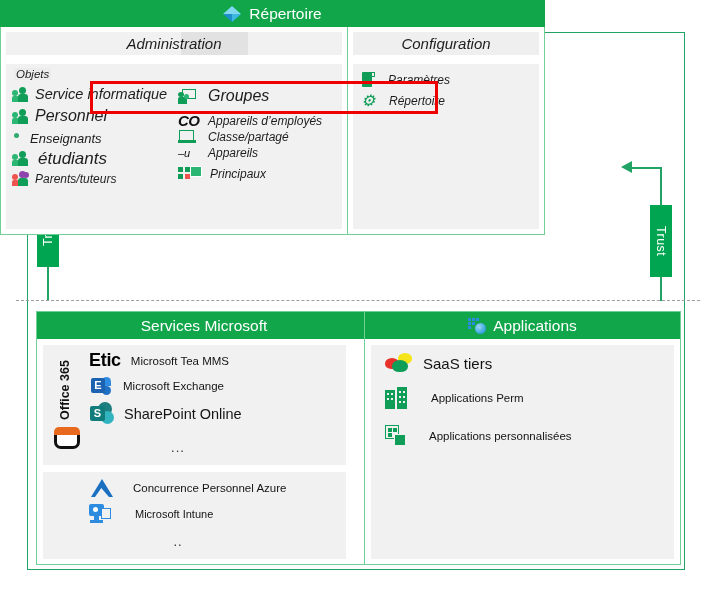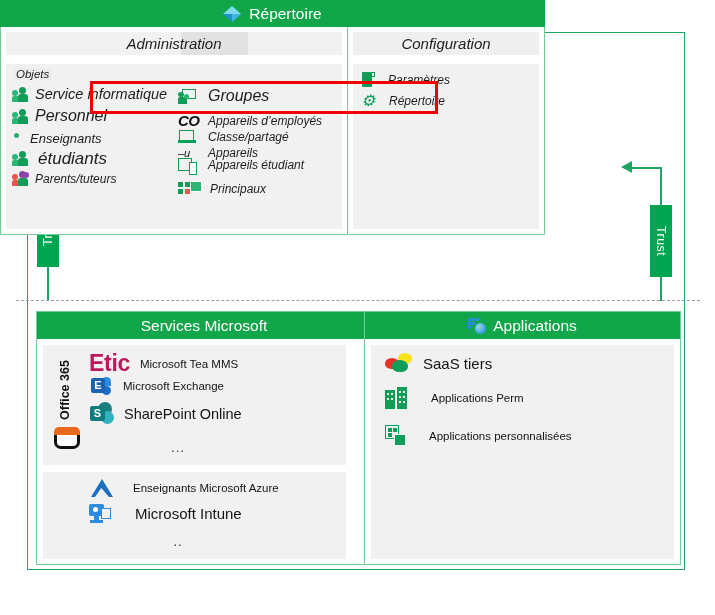--- a/index.html
+++ b/index.html
@@ -154,21 +154,21 @@
     transform:rotate(-90deg);font-size:12.5px;font-weight:bold;color:#111;white-space:nowrap;
   }
   #o365-logo{position:absolute;left:5px;top:78px;width:26px;height:22px;}
   #o365-logo .o-top{position:absolute;left:0;top:0;width:26px;height:9px;background:#e8691e;border-radius:5px 5px 0 0;}
   #o365-logo .o-bot{position:absolute;left:0;top:8px;width:26px;height:14px;border:3px solid #111;border-top:none;box-sizing:border-box;border-radius:0 0 7px 7px;background:#fff;}
 
   .srow{position:absolute;display:flex;align-items:center;gap:10px;}
   .srow .lbl{color:#141414;white-space:nowrap;}
 
   
-  .teams-word{font-size:23px;font-weight:bold;color:#be185d;letter-spacing:-.3px;}
+  .teams-word{font-size:18px;font-weight:bold;color:#000000;letter-spacing:-.3px;}
   
   .ico-exchange{width:22px;height:22px;}
   .ico-exchange .ex-sq{position:absolute;left:0;top:3px;width:14px;height:15px;background:#1b63b0;border-radius:2px;
     color:#fff;font-size:11px;font-weight:bold;text-align:center;line-height:15px;}
   .ico-exchange .ex-b1{position:absolute;left:11px;top:2px;width:9px;height:9px;border-radius:50% 50% 0 50%;background:#2d8ce0;}
   .ico-exchange .ex-b2{position:absolute;left:11px;top:11px;width:9px;height:9px;border-radius:0 50% 50% 50%;background:#1f6fc4;}
   
   .ico-sharepoint{width:24px;height:24px;}
   .ico-sharepoint .sp-c1{position:absolute;left:8px;top:0px;width:14px;height:14px;border-radius:50%;background:#1d7f7f;}
   .ico-sharepoint .sp-c2{position:absolute;left:11px;top:9px;width:13px;height:13px;border-radius:50%;background:#31b4c0;}
@@ -333,27 +333,20 @@
             <div class="obj-row" style="margin-top:0px">
               <span class="ico ico-laptop">
                   <span class="l-screen"></span>
                   <span class="l-base"></span>
                 </span>
               <span class="lbl" style="font-size:12px;margin-left:4px">Classe/partagé</span>
             </div>
             <div class="obj-row" style="margin-top:1px">
               <span class="ico ico-u">–u</span>
               <span class="lbl" style="font-size:12px;margin-left:2px">Appareils</span>
-            </div>
-            <div class="obj-row" style="margin-top:-4px">
-              <span class="ico ico-devices">
-                  <span class="d-mon"></span>
-                  <span class="d-phone"></span>
-                </span>
-              <span class="lbl" style="font-size:12px;margin-left:4px;align-self:flex-start">Appareils étudiant</span>
             </div>
             <div class="obj-row" style="margin-top:6px">
               <span class="ico ico-principals">
                   <span class="pr-grid"></span>
                   <span class="pr-badge"></span>
                 </span>
               <span class="lbl" style="font-size:12px;margin-left:4px;align-self:flex-end">Principaux</span>
             </div>
           </div>
         </div>
@@ -417,31 +410,31 @@
       </div>
       <div class="ellipsis" style="left:95px;top:95px;width:80px">...</div>
     </div>
 
     <div id="azure-block">
       <div class="srow" style="left:48px;top:7px">
         <span class="ico ico-azure">
             <span class="az-a"></span>
             <span class="az-cut"></span>
           </span>
-        <span class="lbl" style="font-size:11.5px;margin-left:10px">Enseignants Microsoft Azure</span>
+        <span class="lbl" style="font-size:11.5px;margin-left:10px">Concurrence Personnel Azure</span>
       </div>
       <div class="srow" style="left:46px;top:32px">
         <span class="ico ico-intune">
             <span class="in-mon"></span>
             <span class="in-dot"></span>
             <span class="in-stand"></span>
             <span class="in-base"></span>
             <span class="in-box"></span>
           </span>
-        <span class="lbl" style="font-size:15px;margin-left:14px">Microsoft Intune</span>
+        <span class="lbl" style="font-size:11px;margin-left:14px">Microsoft Intune</span>
       </div>
       <div class="ellipsis" style="left:95px;top:62px;width:80px">..</div>
     </div>
   </div>
 
   <div class="panel" id="apps-panel">
     <div class="panel-head">
       <span class="ico ico-appsglobe">
           <span class="ag-grid"></span>
           <span class="ag-globe"></span>

